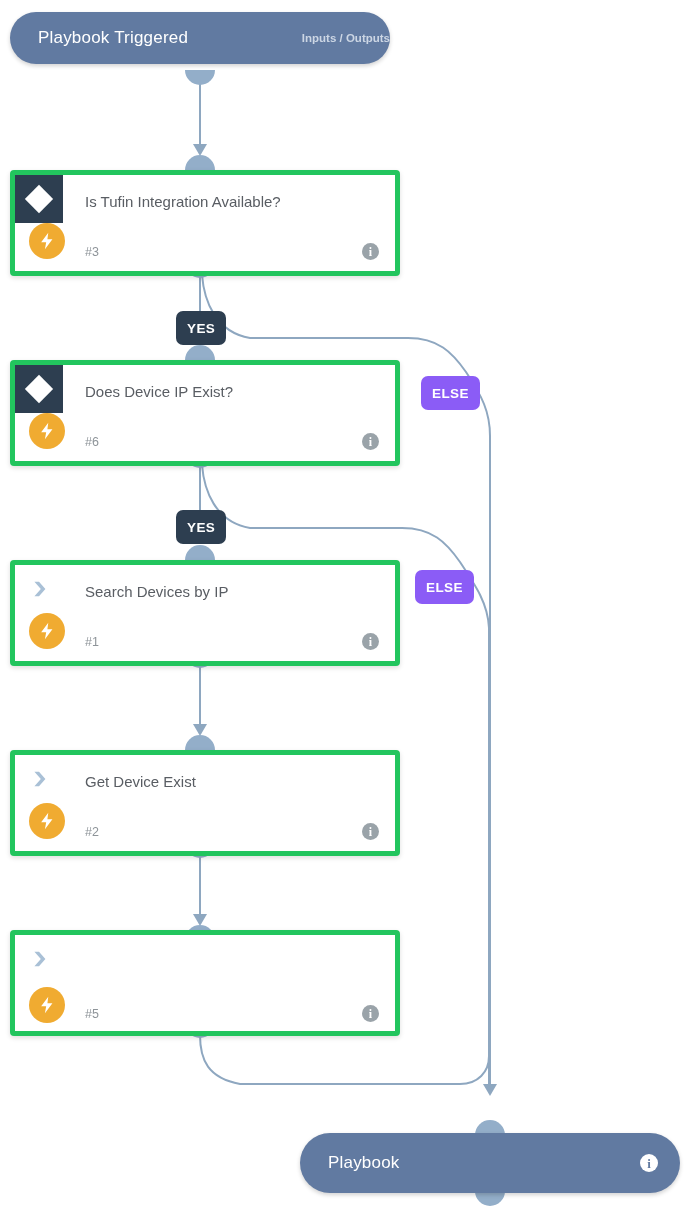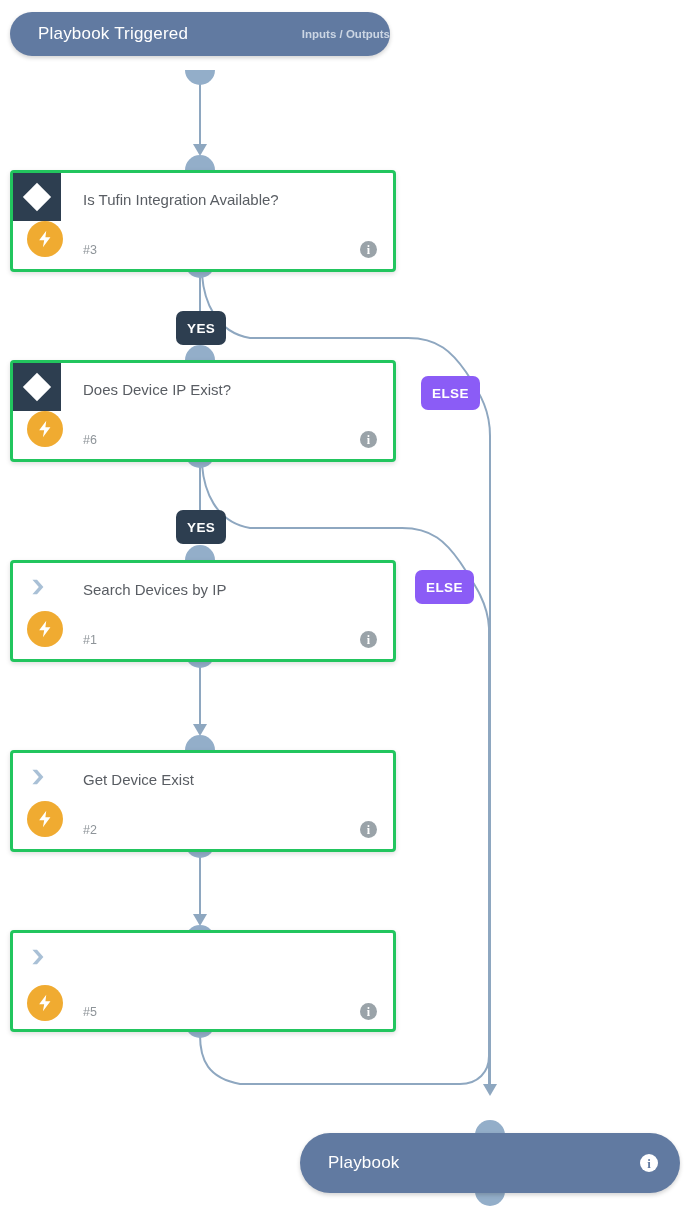--- a/index.html
+++ b/index.html
@@ -75,21 +75,21 @@
   }
   .pill-info {
     margin-left: auto;
     margin-right: 22px;
   }
 
   
   .card {
     position: absolute;
     background: #ffffff;
-    border: 3px solid #22c55e;
+    border: 5px solid #22c55e;
     border-radius: 4px;
     box-shadow: 0 2px 5px rgba(0,0,0,0.13);
     z-index: 5;
   }
   .card-title {
     position: absolute;
     left: 70px;
     top: 16px;
     right: 22px;
     font-size: 15px;
@@ -206,21 +206,21 @@
     <path class="wire" d="M200,665 L200,730"></path>
     <polygon class="arrow-head" points="193,724 207,724 200,736"></polygon>
 
     <path class="wire" d="M200,855 L200,920"></path>
     <polygon class="arrow-head" points="193,914 207,914 200,926"></polygon>
 
     <path class="wire" d="M200,1035 C200,1060 208,1078 240,1084 L460,1084 C478,1084 489,1072 489,1056"></path>
     <polygon class="arrow-head" points="483,1084 497,1084 490,1096"></polygon>
   </svg>
 
-  <div class="pill" style="left:10px; top:12px; width:380px; height:44px;gap:35px;">
+  <div class="pill" style="left:10px; top:12px; width:380px; height:52px;gap:35px;">
     <span class="pill-title">Playbook Triggered</span>
     <span class="pill-sub">Inputs / Outputs</span>
   </div>
   <div class="port port-out" style="left:185px; top:70px;"></div>
 
   <div class="port port-in" style="left:185px; top:155px;"></div>
   <div class="card" style="left:10px; top:170px; width:380px; height:96px;">
     <div class="type-badge">
       <div class="diamond"></div>
     </div>

